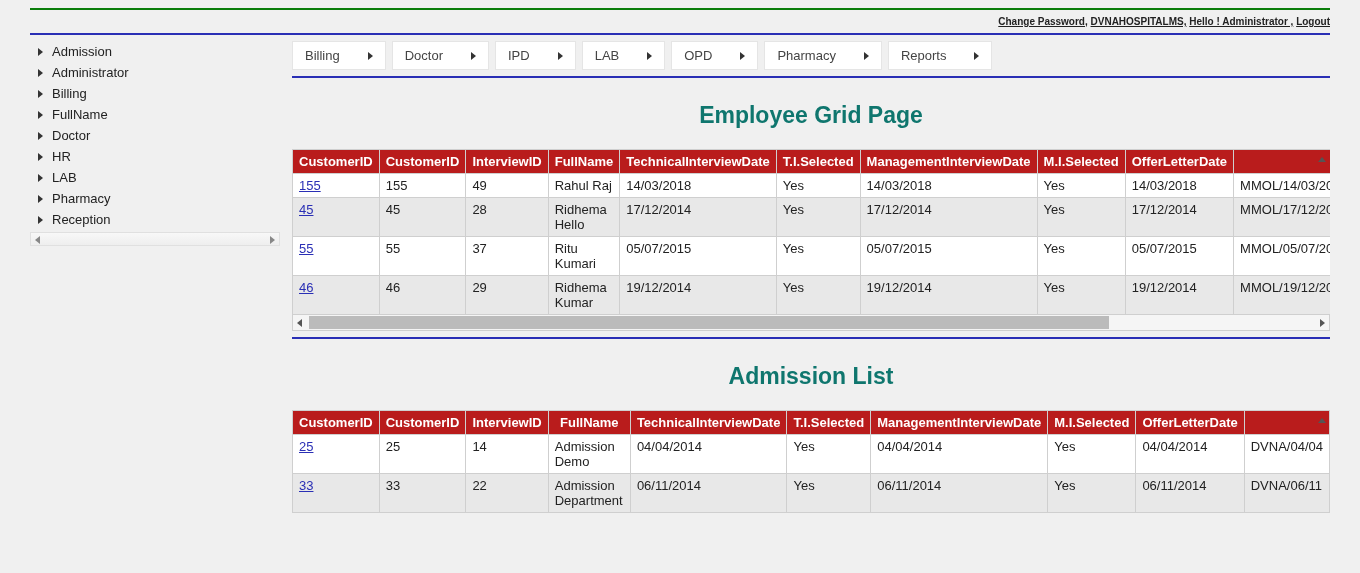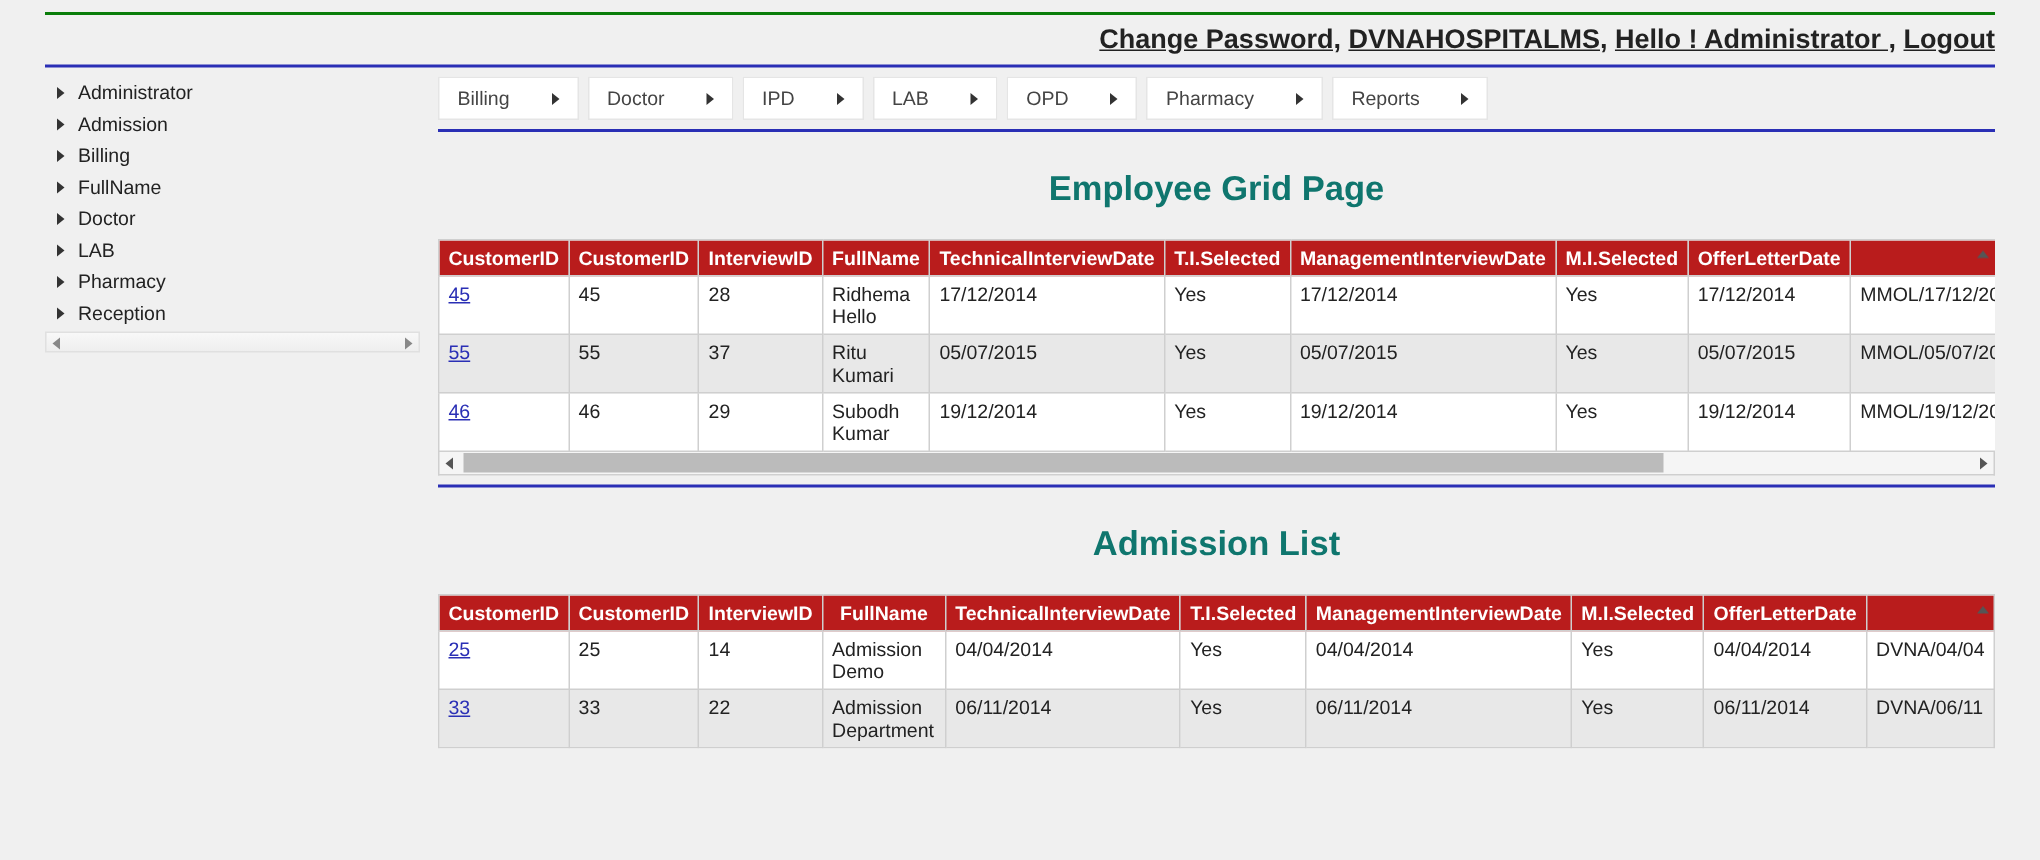--- a/index.html
+++ b/index.html
@@ -15,21 +15,21 @@
   .page {
     margin: 0 30px;
     padding-top: 8px;
   }
   .green-line {
     border-top: 2px solid #0a7d0a;
     margin-bottom: 6px;
   }
   .top-links {
     text-align: right;
-    font-size: 18px;
+    font-size: 10px;
     font-weight: bold;
     margin-bottom: 6px;
   }
   .top-links span, .top-links a {
     text-decoration: underline;
     color: #222;
   }
   .blue-line {
     border-top: 2px solid #2a2fb5;
     margin-bottom: 6px;
@@ -214,25 +214,26 @@
     <a href="#">Hello ! Administrator ,</a>
     <a href="#">Logout</a>
   </div>
 
   <div class="blue-line"></div>
 
   <div class="layout">
 
     <div class="sidebar">
       <ul class="sidebar-list" id="sidebar-list">
+          <li>Admission</li>
           <li>Administrator</li>
-          <li>Admission</li>
           <li>Billing</li>
           <li>FullName</li>
           <li>Doctor</li>
+          <li>HR</li>
           <li>LAB</li>
           <li>Pharmacy</li>
           <li>Reception</li>
         </ul>
       <div class="sidebar-footer">
         <span class="tri-left"></span>
         <span class="tri-right"></span>
       </div>
     </div>
 
@@ -286,20 +287,32 @@
                   <th>TechnicalInterviewDate</th>
                   <th>T.I.Selected</th>
                   <th>ManagementInterviewDate</th>
                   <th>M.I.Selected</th>
                   <th>OfferLetterDate</th>
                   <th></th>
                 </tr>
               </thead>
               <tbody>
                 <tr>
+                  <td><a href="#">155</a></td>
+                  <td>155</td>
+                  <td>49</td>
+                  <td class="wrap">Rahul Raj</td>
+                  <td>14/03/2018</td>
+                  <td>Yes</td>
+                  <td>14/03/2018</td>
+                  <td>Yes</td>
+                  <td>14/03/2018</td>
+                  <td>MMOL/14/03/20</td>
+                </tr>
+                <tr>
                   <td><a href="#">45</a></td>
                   <td>45</td>
                   <td>28</td>
                   <td class="wrap">Ridhema Hello</td>
                   <td>17/12/2014</td>
                   <td>Yes</td>
                   <td>17/12/2014</td>
                   <td>Yes</td>
                   <td>17/12/2014</td>
                   <td>MMOL/17/12/20</td>
@@ -313,21 +326,21 @@
                   <td>Yes</td>
                   <td>05/07/2015</td>
                   <td>Yes</td>
                   <td>05/07/2015</td>
                   <td>MMOL/05/07/20</td>
                 </tr>
                 <tr>
                   <td><a href="#">46</a></td>
                   <td>46</td>
                   <td>29</td>
-                  <td class="wrap">Subodh Kumar</td>
+                  <td class="wrap">Ridhema Kumar</td>
                   <td>19/12/2014</td>
                   <td>Yes</td>
                   <td>19/12/2014</td>
                   <td>Yes</td>
                   <td>19/12/2014</td>
                   <td>MMOL/19/12/20</td>
                 </tr>
               </tbody>
             </table>
         </div>

